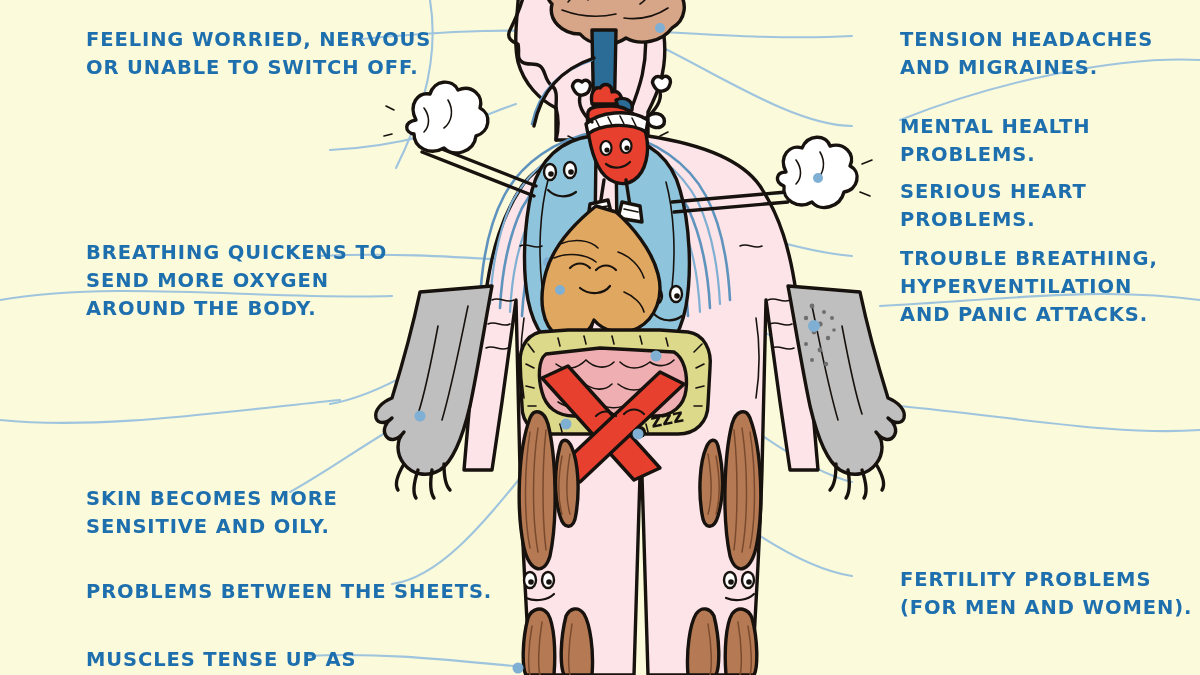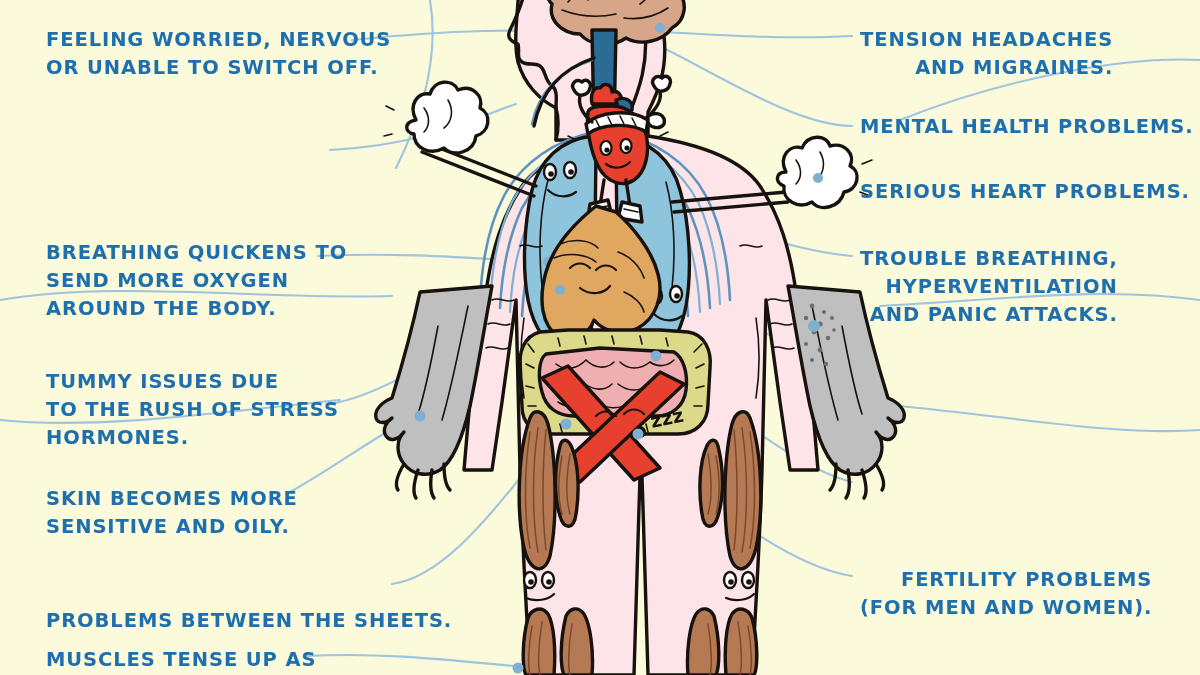--- a/index.html
+++ b/index.html
@@ -18,24 +18,25 @@
   .label {
     position:absolute;
     color:#1E6FAE;
     font-family:"DejaVu Sans", sans-serif;
     font-weight:700;
     font-size:19.5px;
     line-height:28px;
     letter-spacing:0.9px;
     white-space:pre-line;
     text-transform:uppercase;
+    margin-left:40px;
     -webkit-font-smoothing:antialiased;
   }
   .label.left  { left:46px;  text-align:left; }
-  .label.right { left:860px; text-align:right; }
+  .label.right { left:860px; text-align:left; }
 </style>
 </head>
 <body>
 
 <div id="stage">
 
   <svg id="art" viewBox="0 0 1200 675" xmlns="http://www.w3.org/2000/svg">
     <defs>
       <style>
         .ol   { stroke:#17120E; stroke-width:3.4; stroke-linecap:round; stroke-linejoin:round; fill:none; }
@@ -490,26 +491,23 @@
       <path class="hair" d="M756 318 C760 344 760 372 756 398"></path>
     </g>
 
   </svg>
 
   <div class="label left" style="top:26px">Feeling worried, nervous
 or unable to switch off.</div>
   <div class="label left" style="top:239px">Breathing quickens to
 send more oxygen
 around the body.</div>
-  <div class="label left" style="top:368px">Tummy issues due
-to the rush of stress
-hormones.</div>
   <div class="label left" style="top:485px">Skin becomes more
 sensitive and oily.</div>
-  <div class="label left" style="top:607px">Problems between the sheets.</div>
+  <div class="label left" style="top:578px">Problems between the sheets.</div>
   <div class="label left" style="top:646px">Muscles tense up as</div>
 
   <div class="label right" style="top:26px">Tension headaches
 and migraines.</div>
   <div class="label right" style="top:113px">Mental health problems.</div>
   <div class="label right" style="top:245px">Trouble breathing,
 hyperventilation
 and panic attacks.</div>
   <div class="label right" style="top:178px">Serious heart problems.</div>
   <div class="label right" style="top:566px">Fertility problems

